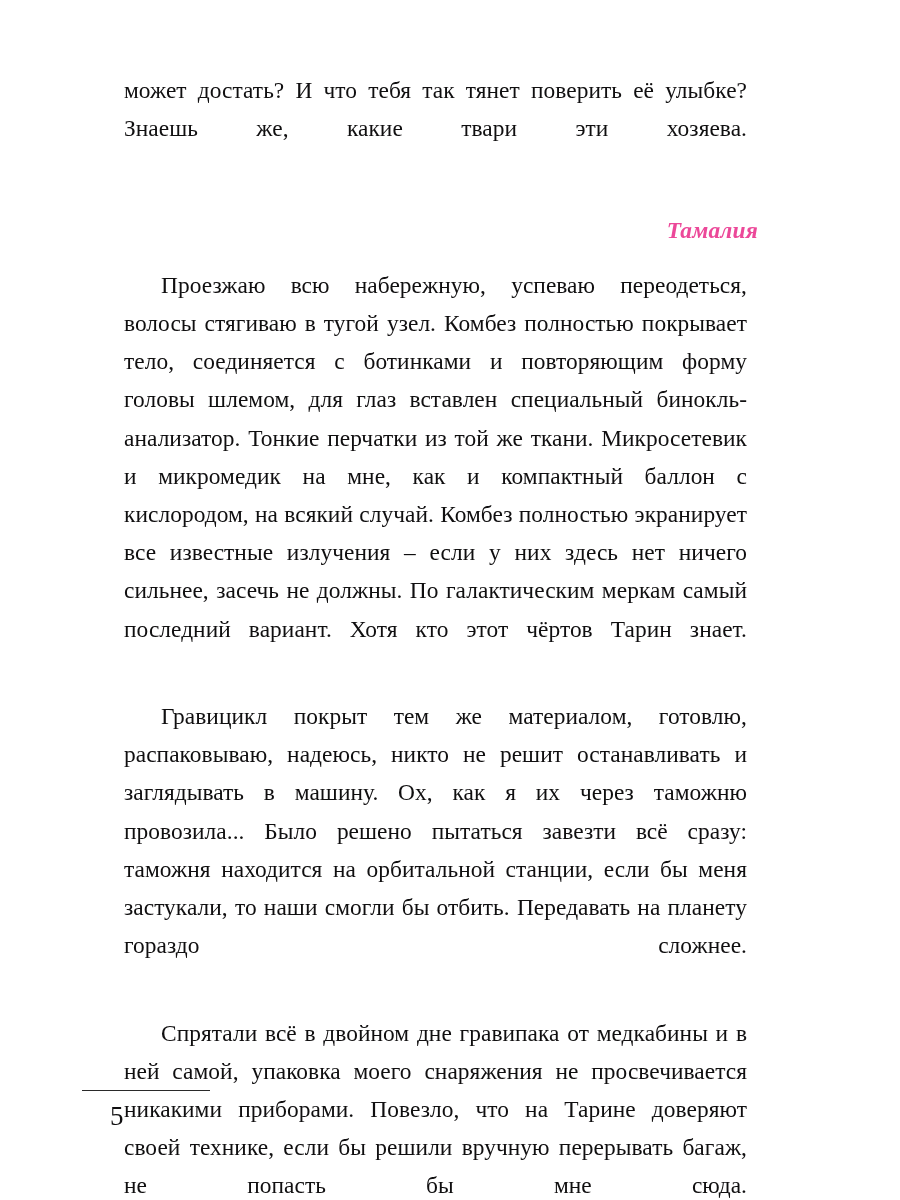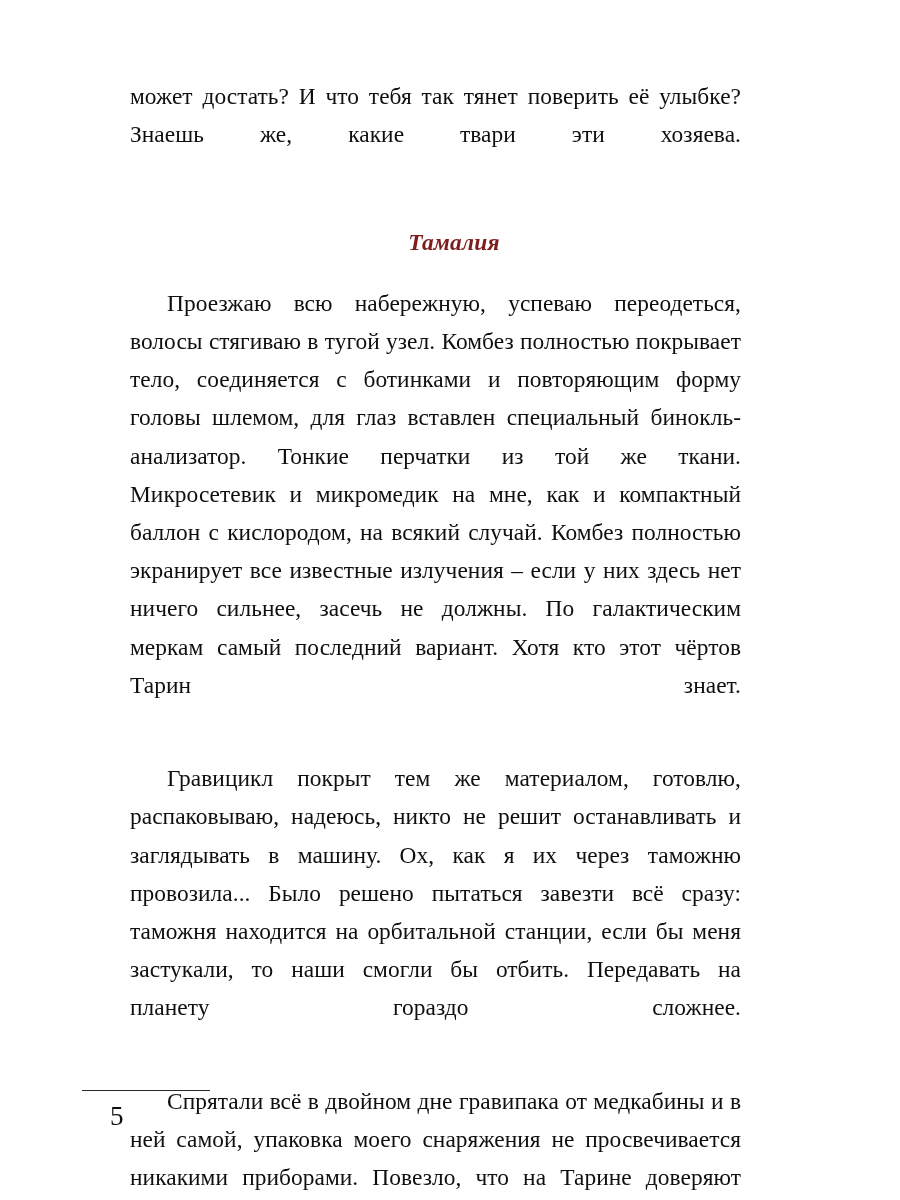--- a/index.html
+++ b/index.html
@@ -25,21 +25,21 @@
   }
 
   .text-column {
     position: absolute;
     left: 113px;
     top: 60px;
     width: 645px;
   }
 
   p.body-par {
-    margin: 17px;
+    margin: 11px;
     font-size: 23.4px;
     line-height: 38.2px;
     text-align: justify;
     text-indent: 37px;
     text-justify: inter-word;
     letter-spacing: 0.05px;
     word-spacing: 0.2px;
     color: #100f10;
   }
 
@@ -55,22 +55,22 @@
   }
 
   h2.section-heading {
     margin: 0;
     padding: 14px 0 6px 0;
     font-size: 23.4px;
     line-height: 38.2px;
     font-weight: bold;
     font-style: italic;
     text-indent: 37px;
-    text-align: center;
-    color: #7f1d1d;
+    text-align: right;
+    color: #ec4899;
     letter-spacing: 0.2px;
   }
 
   .footer {
     position: absolute;
     left: 82px;
     top: 1090px;
     width: 240px;
   }
 

